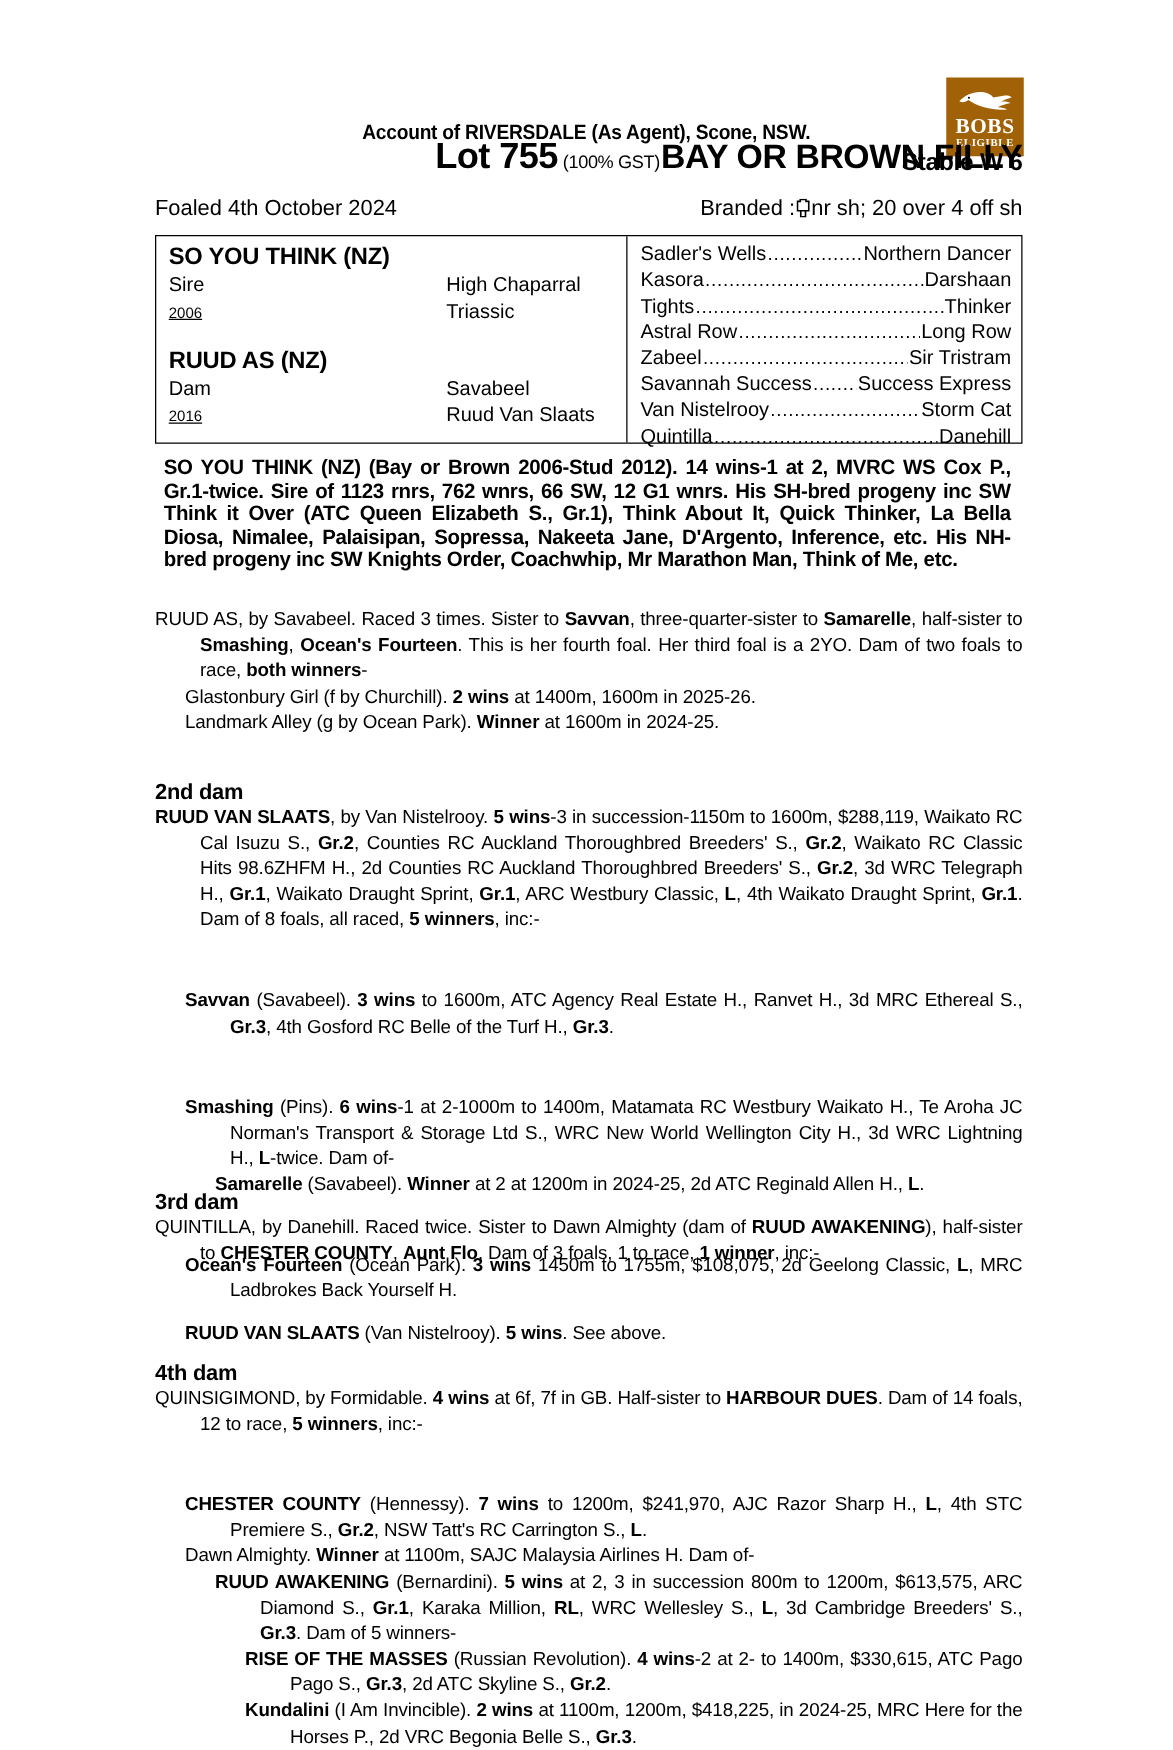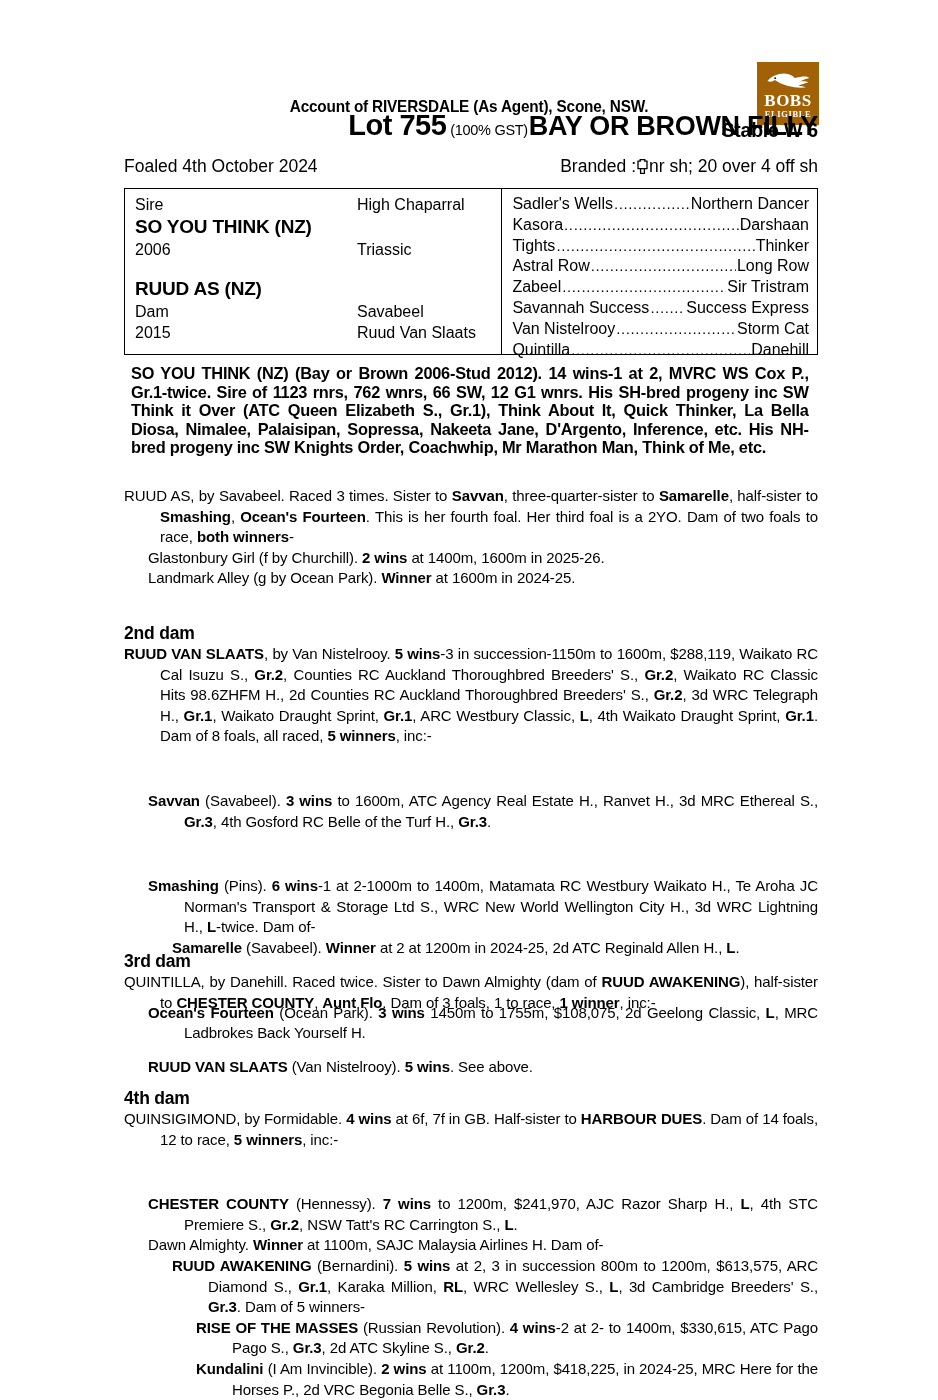--- a/index.html
+++ b/index.html
@@ -185,21 +185,21 @@
     height: 21px;
     line-height: 21px;
     white-space: nowrap;
   }
   .ped-role { font-size: 16px; }
   .ped-name {
     font-weight: bold;
     font-size: 19px;
     letter-spacing: -0.2px;
   }
-  .ped-year { font-size: 16px; }
+  .ped-year { font-size: 12px; text-decoration: underline; }
   .ped-gsire {
     position: absolute;
     left: 222px;
     top: 0;
     font-size: 16px;
   }
   .ped-row.nameline { height: 24px; line-height: 24px; }
 
   .gg-row {
     display: flex;
@@ -290,43 +290,43 @@
       <span class="branded-right"><span>Branded :</span><span class="brand-glyph"><svg width="11" height="15" viewBox="0 0 11 15">
               <path d="M3.2 0.6 L7.8 0.6 L7.8 2.1 L10.0 2.1 L10.0 9.6 L1.0 9.6 L1.0 2.1 L3.2 2.1 Z M3.6 9.6 L7.4 9.6 L7.4 14.4 L3.6 14.4 Z" fill="none" stroke="#000" stroke-width="1.3"></path>
             </svg></span><span>nr sh; 20 over 4 off sh</span></span>
     </div>
   </div>
 
   <div class="ped-table">
     <div class="ped-left">
 
       <div class="ped-block sire">
+        <div class="ped-row nameline">
+          <span class="ped-name">SO YOU THINK (NZ)</span>
+        </div>
         <div class="ped-row">
           <span class="ped-role">Sire</span>
           <span class="ped-gsire">High Chaparral</span>
         </div>
-        <div class="ped-row nameline">
-          <span class="ped-name">SO YOU THINK (NZ)</span>
-        </div>
         <div class="ped-row">
           <span class="ped-year">2006</span>
           <span class="ped-gsire">Triassic</span>
         </div>
       </div>
 
       <div class="ped-block dam">
         <div class="ped-row nameline">
           <span class="ped-name">RUUD AS (NZ)</span>
         </div>
         <div class="ped-row">
           <span class="ped-role">Dam</span>
           <span class="ped-gsire">Savabeel</span>
         </div>
         <div class="ped-row">
-          <span class="ped-year">2015</span>
+          <span class="ped-year">2016</span>
           <span class="ped-gsire">Ruud Van Slaats</span>
         </div>
       </div>
 
     </div>
 
     <div class="ped-divider"></div>
 
     <div class="ped-right">
       <div class="gg-row">

